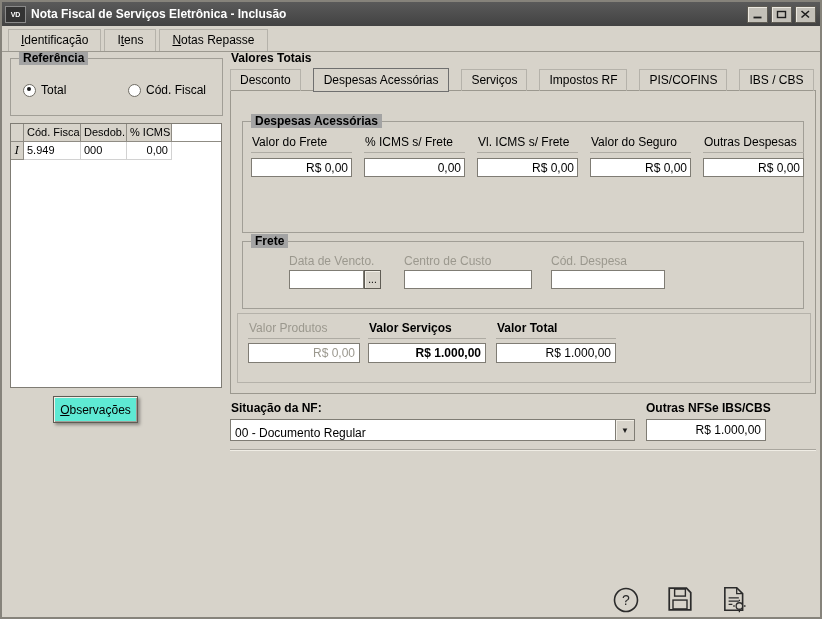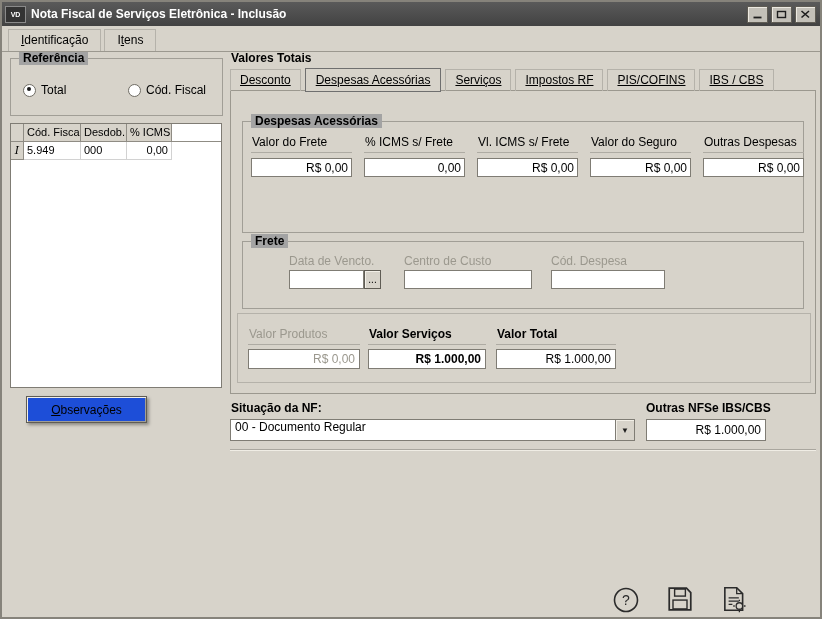--- a/index.html
+++ b/index.html
@@ -41,60 +41,60 @@
     padding:2px 2px 0 3px;box-sizing:border-box;white-space:nowrap;overflow:hidden;}
   .ghfill{flex:1;background:#fff;border-bottom:1px solid #8f8c84;}
   .w-sel{width:13px;} .w-c1{width:57px;} .w-c2{width:46px;} .w-c3{width:45px;}
   .gsel{background:#d7d3ca;border-right:1px solid #8f8c84;border-bottom:1px solid #8f8c84;display:flex;align-items:center;
     justify-content:center;font-family:"DejaVu Serif",serif;font-style:italic;font-size:11px;box-sizing:border-box;}
   .gd{font-size:11px;padding:2px 3px 0;box-sizing:border-box;border-right:1px solid #d2d2d2;border-bottom:1px solid #d2d2d2;
     white-space:nowrap;overflow:hidden;}
   .ta-r{text-align:right;}
 
   
-  .btn-obs{position:absolute;left:24px;top:394px;width:121px;height:27px;background:#1d4ed8;border:1px solid #5f5c54;
+  .btn-obs{position:absolute;left:51px;top:394px;width:85px;height:27px;background:#5eead4;border:1px solid #5f5c54;
     box-shadow:inset 1px 1px 0 #f2efe7,inset -1px -1px 0 #a19e96,2px 2px 3px rgba(0,0,0,.35);
     font:inherit;cursor:pointer;}
 
   
   .vt-title{position:absolute;left:229px;top:49px;font-weight:bold;}
   .inner-tabs{position:absolute;left:228px;top:66px;height:23px;display:flex;align-items:flex-end;z-index:2;}
-  .itab{padding:3px 9px 4px;border:1px solid #b5b2aa;border-bottom:none;margin-right:4px;white-space:nowrap;cursor:pointer;text-decoration:underline;}
+  .itab{padding:3px 9px 4px;border:1px solid #b5b2aa;border-bottom:none;margin-right:12px;white-space:nowrap;cursor:pointer;}
   .itab.active{border:1px solid #6f6f6f;background:#d7d3ca;margin-bottom:-1px;padding:4px 10px 4px;position:relative;z-index:3;}
 
   .tab-page{position:absolute;left:228px;top:88px;width:586px;height:304px;border:1px solid #9b988f;box-sizing:border-box;background:#d7d3ca;}
 
   .da-group{left:11px;top:30px;width:560px;height:110px;}
   .fields-row{position:absolute;left:8px;top:12px;display:flex;gap:12px;}
   .field{width:101px;}
   .flabel{font-size:12px;padding:1px 1px 3px;border-bottom:1px solid #aeaba3;margin-bottom:5px;white-space:nowrap;overflow:hidden;}
   .finput{width:100%;height:19px;box-sizing:border-box;border:1px solid #7f7c74;background:#fff;text-align:right;
     padding:0 3px;font:inherit;font-size:12px;}
 
   .frete-group{left:11px;top:150px;width:560px;height:66px;}
   .glabel{position:absolute;color:#9b988e;font-size:12px;white-space:nowrap;}
   .date-wrap{position:absolute;left:46px;top:28px;width:92px;display:flex;}
   .date-input{flex:1;height:19px;box-sizing:border-box;border:1px solid #7f7c74;background:#fff;font:inherit;padding:0 3px;min-width:0;}
   .dots-btn{width:17px;height:19px;border:1px solid #5f5c54;background:#d7d3ca;box-shadow:inset 1px 1px 0 #f2efe7;
     font-size:10px;line-height:1;cursor:pointer;padding:0;flex:0 0 auto;}
   .inp-abs{position:absolute;height:19px;box-sizing:border-box;border:1px solid #7f7c74;background:#fff;font:inherit;padding:0 3px;}
 
   .totais-panel{position:absolute;left:6px;top:222px;width:572px;height:68px;border:1px solid #b5b2aa;}
-  .tfield{position:absolute;top:12px;}
+  .tfield{position:absolute;top:6px;}
   .tfield .flabel{margin-bottom:4px;}
   .tfield input{width:100%;height:20px;box-sizing:border-box;border:1px solid #7f7c74;background:#fff;text-align:right;
     padding:0 4px;font:inherit;font-size:12px;}
   .t1{left:10px;width:112px;} .t2{left:130px;width:118px;font-weight:bold;} .t3{left:258px;width:120px;}
   .dim-label{color:#9b988e;} .dim-input{color:#9b988e;}
   .bold-label{font-weight:bold;} .bold-input{font-weight:bold;}
 
   
   .situacao-label{position:absolute;left:229px;top:399px;font-weight:bold;}
   .select{position:absolute;left:228px;top:417px;width:405px;height:22px;border:1px solid #7f7c74;background:#fff;
-    display:flex;align-items:flex-start;box-sizing:border-box;cursor:pointer;}
+    display:flex;align-items:flex-end;box-sizing:border-box;cursor:pointer;}
   .select-value{flex:1;padding:0 4px;white-space:nowrap;overflow:hidden;}
   .select-arrow{width:18px;align-self:stretch;background:#d7d3ca;border-left:1px solid #7f7c74;display:flex;
     align-items:center;justify-content:center;font-size:8px;color:#1d1d1d;box-shadow:inset 1px 1px 0 #f2efe7;}
   .nfse-label{position:absolute;left:644px;top:399px;width:120px;font-weight:bold;text-align:right;white-space:nowrap;}
   .nfse-input{position:absolute;left:644px;top:417px;width:120px;height:22px;box-sizing:border-box;border:1px solid #7f7c74;
     background:#fff;text-align:right;padding:0 4px;font:inherit;}
   .divider{position:absolute;left:228px;top:447px;width:586px;height:0;border-top:1px solid #a9a69e;border-bottom:1px solid #f0ede5;}
 
   
   .icon-btn{position:absolute;width:30px;height:30px;background:transparent;border:none;padding:0;cursor:pointer;}
@@ -125,20 +125,21 @@
         <svg width="11" height="9">
             <path d="M1.5 1 L9 7.5 M9 1 L1.5 7.5" stroke="#1e1e1e" stroke-width="1.6" fill="none"></path>
           </svg>
       </button>
     </div>
   </div>
 
   <div class="main-tabbar">
     <div class="mtab"><u>I</u>dentificação</div>
     <div class="mtab">I<u>t</u>ens</div>
+    <div class="mtab"><u>N</u>otas Repasse</div>
   </div>
 
   <div class="groupbox ref-group">
     <span class="gb-label">Referência</span>
     <div class="radio-item r1">
       <span class="radio checked"></span>
       <span>Total</span>
     </div>
     <div class="radio-item r2">
       <span class="radio"></span>

